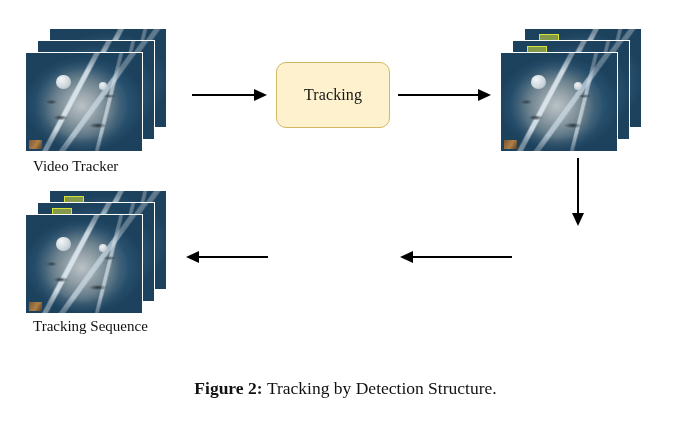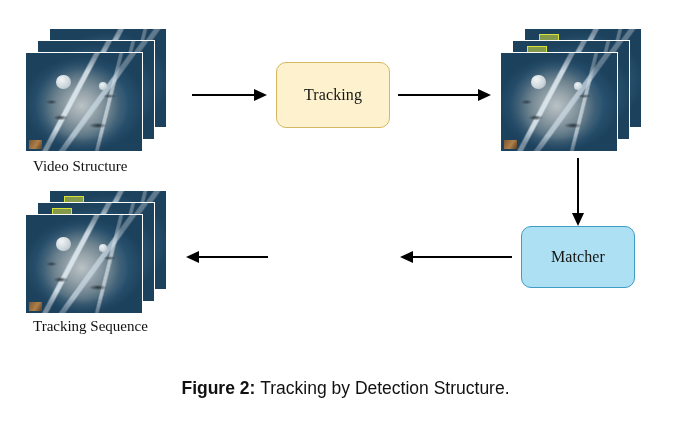--- a/index.html
+++ b/index.html
@@ -165,21 +165,21 @@
     white-space: nowrap;
   }
 
   
   .caption {
     position: absolute;
     left: 0;
     top: 378px;
     width: 691px;
     text-align: center;
-    font-family: Liberation Sans, sans-serif;
+    font-family: Liberation Serif, serif;
     font-size: 17.5px;
     color: #111111;
     white-space: nowrap;
   }
   .caption .lead {
     font-weight: bold;
   }
 </style>
 </head>
 <body>
@@ -201,21 +201,21 @@
         <div class="probe small"></div>
         <div class="speck"></div>
       </div>
       <div class="frame front">
         <div class="photo"></div>
         <div class="probe"></div>
         <div class="probe small"></div>
         <div class="speck"></div>
       </div>
     </div>
-    <div class="seq-label" style="left:33px; top:158px;">Video Structure</div>
+    <div class="seq-label" style="left:33px; top:158px;">Video Tracker</div>
 
     <div class="arrow right" style="left:192px; top:85px; width:75px; height:20px;">
       <div class="shaft"></div>
       <div class="head"></div>
     </div>
 
     <div class="node" style="left:276px; top:62px; width:114px; height:66px; background:#fdf2cd; border-color:#d4b861;">
       <span>Tracking</span>
     </div>
 
@@ -245,23 +245,20 @@
         <div class="probe small"></div>
         <div class="speck"></div>
       </div>
     </div>
 
     <div class="arrow down" style="left:568px; top:158px; width:20px; height:68px;">
       <div class="shaft"></div>
       <div class="head"></div>
     </div>
 
-    <div class="node" style="left:521px; top:226px; width:114px; height:62px; background:#ade0f2; border-color:#3f9cc4;">
-      <span>Matcher</span>
-    </div>
 
     <div class="arrow left" style="left:400px; top:247px; width:112px; height:20px;">
       <div class="shaft"></div>
       <div class="head"></div>
     </div>
 
 
     <div class="arrow left" style="left:186px; top:247px; width:82px; height:20px;">
       <div class="shaft"></div>
       <div class="head"></div>

